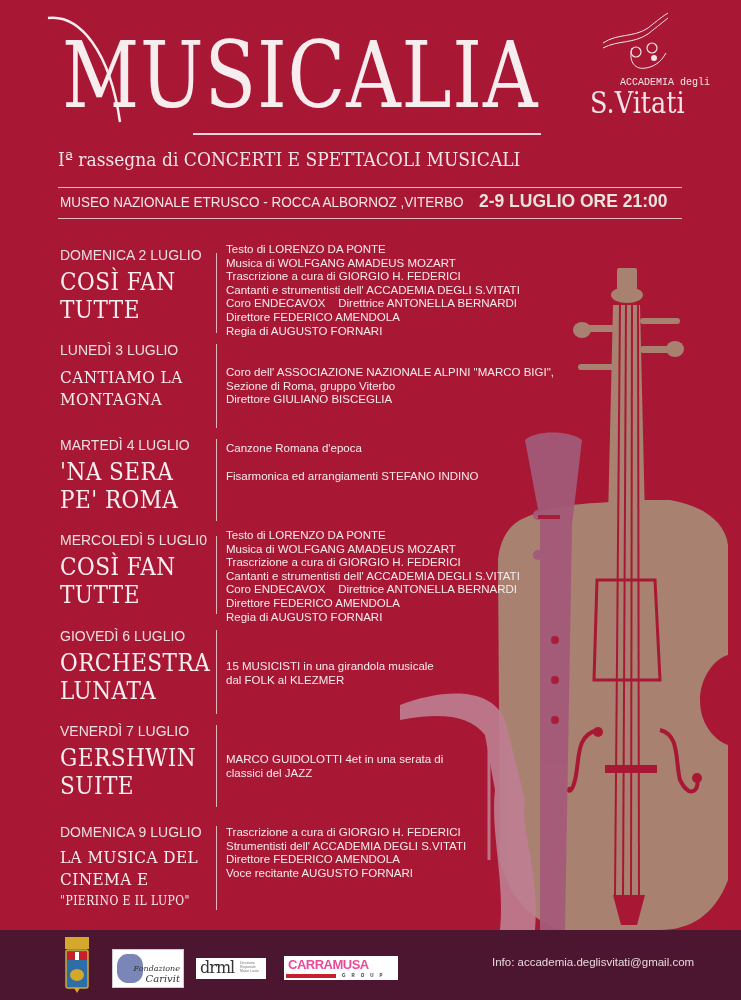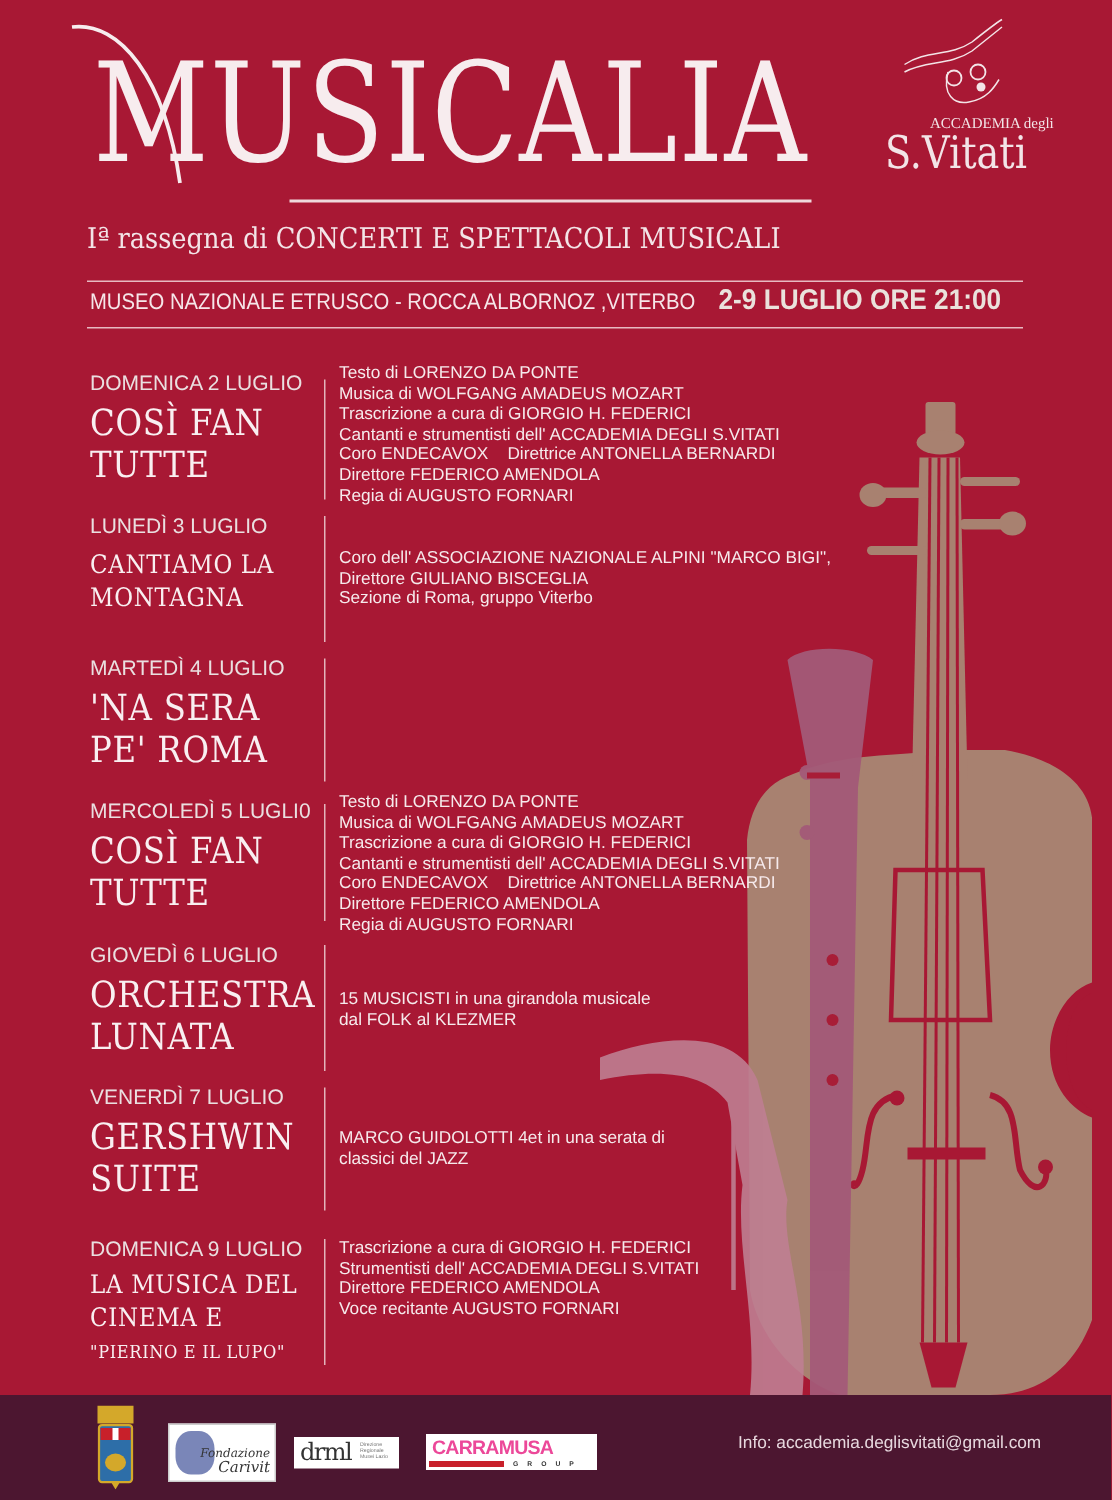--- a/index.html
+++ b/index.html
@@ -8,21 +8,21 @@
 
   .instruments { position:absolute; left:0; top:0; width:741px; height:930px; pointer-events:none; }
 
   .title { position:absolute; left:62px; top:22px; width:470px; height:108px;
     font-family:"DejaVu Serif", serif; font-weight:normal; color:#f7ecee;
     font-size:92px; letter-spacing:1px; line-height:108px; transform:scaleX(0.82); transform-origin:left center; white-space:nowrap; }
   .title-swash { position:absolute; left:40px; top:12px; width:140px; height:120px; }
   .title-rule { position:absolute; left:193px; top:133px; width:348px; height:2px; background:#efd8dc; }
 
   .logo { position:absolute; left:588px; top:8px; width:110px; height:120px; }
-  .logo-text-small { position:absolute; left:620px; top:77px; font-family:Liberation Serif, serif; font-size:10px; color:#f3e4e7; white-space:nowrap; }
+  .logo-text-small { position:absolute; left:620px; top:77px; font-family:Liberation Mono, monospace; font-size:10px; color:#f3e4e7; white-space:nowrap; }
   .logo-text-big { position:absolute; left:590px; top:85px; font-family:"DejaVu Serif", serif; font-size:30px; color:#f3e4e7; white-space:nowrap; transform:scaleX(0.85); transform-origin:left; }
 
   .subtitle { position:absolute; left:58px; top:148px; font-family:"DejaVu Serif", serif; font-size:19px; color:#f3e4e7; white-space:nowrap; transform:scaleX(0.9); transform-origin:left; }
 
   .venue-rule { position:absolute; left:58px; width:624px; height:1px; background:#e7b9c1; }
   .venue { position:absolute; left:60px; top:193px; font-size:15px; color:#f6e6e9; white-space:nowrap; transform:scaleX(0.9); transform-origin:left; }
   .venue-date { position:absolute; left:479px; top:190px; font-size:19px; font-weight:bold; color:#eae2dc; white-space:nowrap; transform:scaleX(0.92); transform-origin:left; }
 
   .event { position:absolute; left:60px; width:560px; }
   .event .day { position:absolute; left:0; top:0; font-size:14px; color:#eadfe0; white-space:nowrap; }
@@ -149,34 +149,36 @@
 
   <div class="event" style="top:342px">
     <div class="day">LUNEDÌ 3 LUGLIO</div>
     <div class="name small" style="top:24px">
       <div>CANTIAMO LA</div>
       <div>MONTAGNA</div>
     </div>
     <div class="divider" style="top:2px;height:84px"></div>
     <div class="details" style="top:24px">
       <div>Coro dell' ASSOCIAZIONE NAZIONALE ALPINI "MARCO BIGI",</div>
+      <div>Sezione di Roma, gruppo Viterbo</div>
       <div>Direttore GIULIANO BISCEGLIA</div>
-      <div>Sezione di Roma, gruppo Viterbo</div>
     </div>
   </div>
 
   <div class="event" style="top:437px">
     <div class="day">MARTEDÌ 4 LUGLIO</div>
     <div class="name" style="top:21px">
       <div>'NA SERA</div>
       <div>PE' ROMA</div>
     </div>
     <div class="divider" style="top:2px;height:82px"></div>
     <div class="details" style="top:5px">
+      <div>Canzone Romana d'epoca</div>
       <div class="gap" style="height:14px !important"></div>
+      <div>Fisarmonica ed arrangiamenti STEFANO INDINO</div>
     </div>
   </div>
 
   <div class="event" style="top:532px">
     <div class="day">MERCOLEDÌ 5 LUGLI0</div>
     <div class="name" style="top:21px">
       <div>COSÌ FAN</div>
       <div>TUTTE</div>
     </div>
     <div class="divider" style="top:4px;height:78px"></div>

